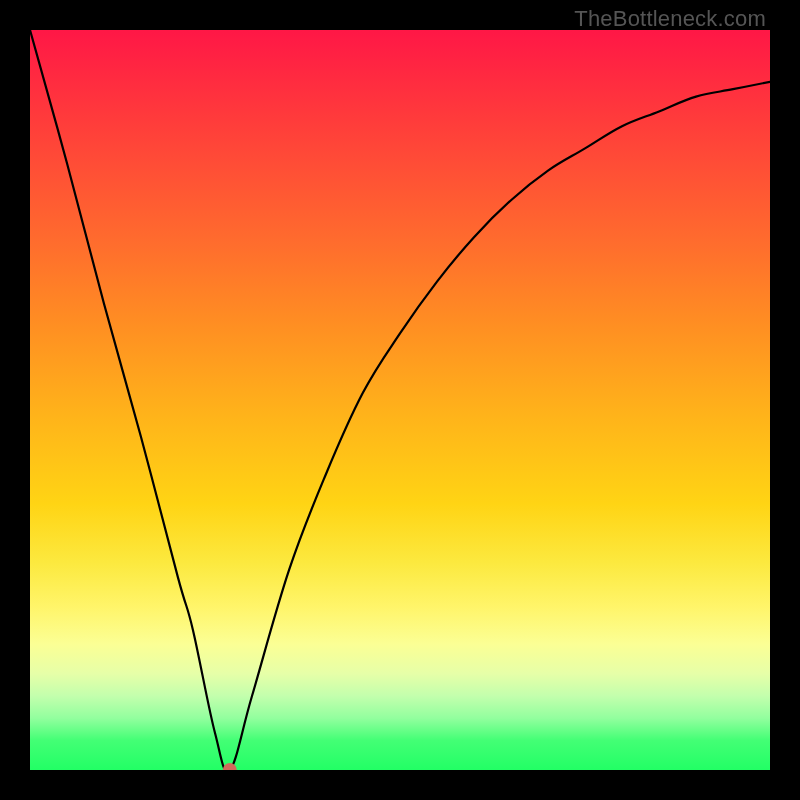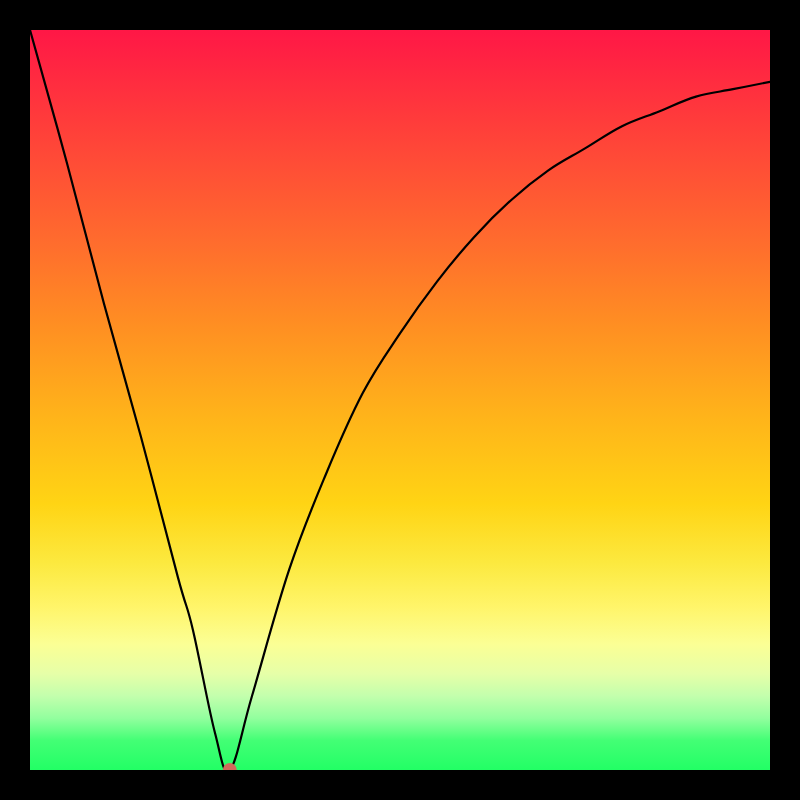--- a/index.html
+++ b/index.html
@@ -56,20 +56,21 @@
     font-size: 22px;
     letter-spacing: 0.2px;
     user-select: none;
   }
 </style>
 </head>
 <body>
 
 <div class="frame">
 
+  <div class="watermark">TheBottleneck.com</div>
 
   <div class="plot-area">
     <svg class="curve" viewBox="0 0 740 740" preserveAspectRatio="none">
       <path id="curve-path" fill="none" stroke="#000" stroke-width="2.2" stroke-linecap="round" stroke-linejoin="round" d="M 0 0 C 6.66 23.976000000000006, 23.68 83.91600000000005, 37 133.20000000000005 C 50.32 182.48400000000004, 60.68 224.51600000000002, 74 273.8 C 87.32 323.084, 97.68 357.716, 111 407 C 124.32 456.284, 138.676 512.9680000000001, 148 547.6 C 157.324 582.232, 156.14000000000001 571.428, 162.8 599.4 C 169.46 627.372, 178.34 677.692, 185 703 C 191.66 728.308, 193.14000000000001 746.66, 199.8 740 C 206.46 733.34, 211.344 701.9639999999999, 222 666 C 232.656 630.0360000000001, 245.68 580.1600000000001, 259 540.2 C 272.32 500.24000000000007, 282.68 475.968, 296 444 C 309.32 412.032, 319.68 387.90799999999996, 333 362.59999999999997 C 346.32 337.292, 356.68 323.38000000000005, 370 303.40000000000003 C 383.32 283.42, 393.68000000000006 268.91599999999994, 407.00000000000006 251.59999999999997 C 420.32000000000005 234.28399999999996, 430.68 221.85200000000006, 444 207.20000000000005 C 457.32 192.54800000000003, 467.68 182.18799999999996, 481 170.19999999999993 C 494.32 158.2119999999999, 504.68 149.9239999999999, 518 140.5999999999999 C 531.32 131.27599999999993, 541.68 126.39199999999995, 555 118.39999999999998 C 568.32 110.408, 578.68 102.86000000000004, 592 96.20000000000005 C 605.32 89.54000000000005, 615.68 86.72799999999998, 629 81.39999999999998 C 642.32 76.07199999999997, 652.68 70.59600000000003, 666 66.60000000000002 C 679.32 62.60400000000001, 689.68 61.86399999999995, 703 59.19999999999993 C 716.32 56.535999999999916, 733.34 53.13199999999995, 740 51.799999999999955"></path>
       <circle id="marker-dot" r="7" fill="#d16a5b" cx="199.8" cy="740"></circle>
     </svg>
   </div>
 
 </div>
 

